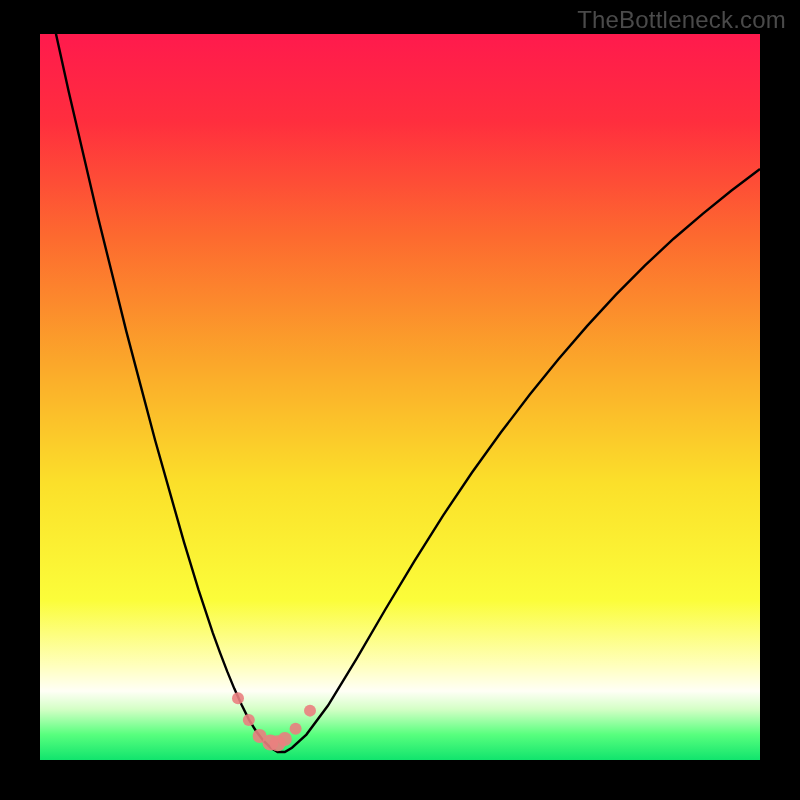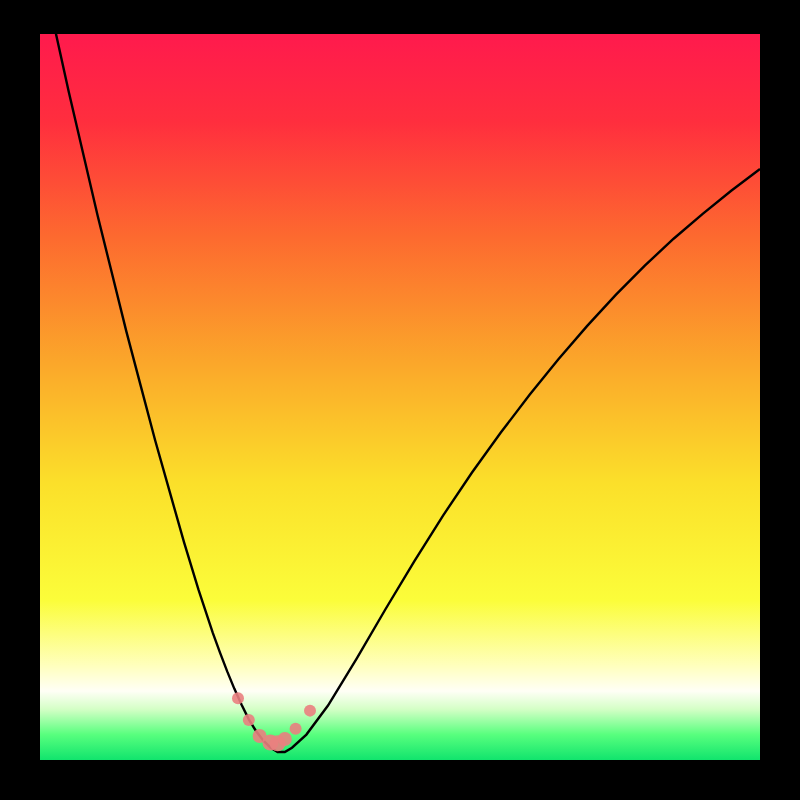--- a/index.html
+++ b/index.html
@@ -60,13 +60,14 @@
         <circle cx="198.00" cy="664.29" r="6" class="dot"></circle>
         <circle cx="208.80" cy="686.07" r="6" class="dot"></circle>
         <circle cx="219.60" cy="702.04" r="7" class="dot"></circle>
         <circle cx="230.40" cy="708.58" r="8" class="dot"></circle>
         <circle cx="237.60" cy="709.30" r="8" class="dot"></circle>
         <circle cx="244.80" cy="704.95" r="7" class="dot"></circle>
         <circle cx="255.60" cy="694.78" r="6" class="dot"></circle>
         <circle cx="270.00" cy="676.63" r="6" class="dot"></circle>
       </g>
   </svg>
+  <div class="watermark">TheBottleneck.com</div>
 </div>
 
 </body></html>

